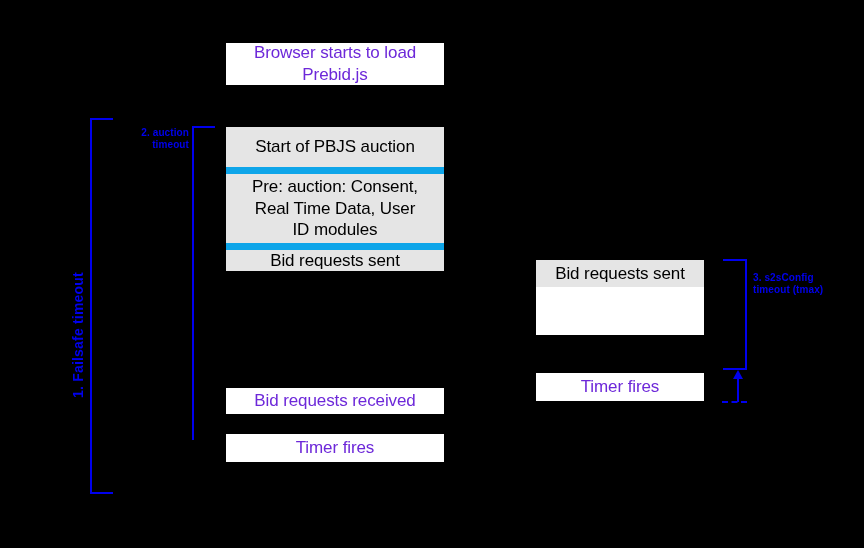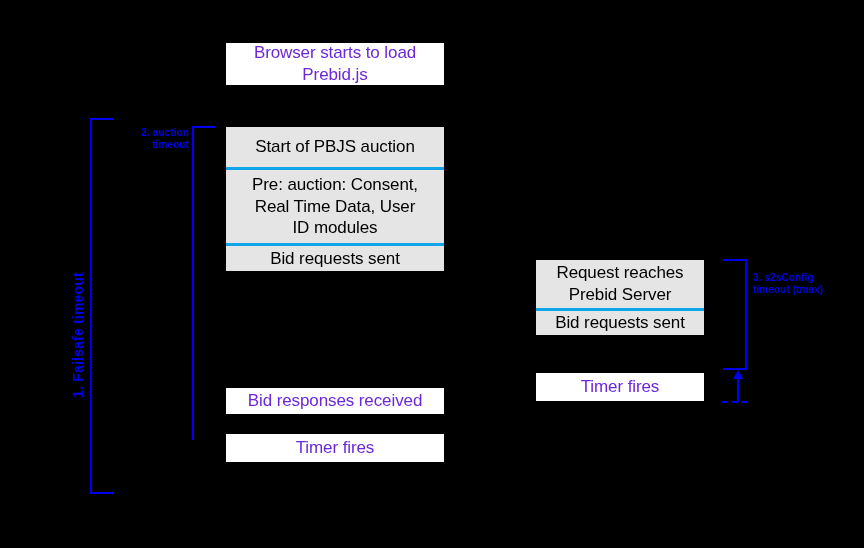--- a/index.html
+++ b/index.html
@@ -50,21 +50,21 @@
     align-items: center;
     justify-content: center;
     text-align: center;
     font-size: 17px;
     line-height: 1.28;
     letter-spacing: -0.1px;
     white-space: pre-line;
     box-sizing: border-box;
   }
   .group .cell + .cell {
-    border-top: 3px solid #0ea5e9;
+    border-top: 7px solid #0ea5e9;
   }
   .blue-label {
     position: absolute;
     color: #0000ee;
     font-size: 10px;
     font-weight: bold;
     line-height: 1.22;
     letter-spacing: 0.1px;
     white-space: pre-line;
   }
@@ -111,28 +111,26 @@
 Prebid.js</div>
 
   <div class="group" style="left:225px; top:126px; width:220px; height:146px;">
     <div class="cell" style="height:40px;">Start of PBJS auction</div>
     <div class="cell" style="height:76px;">Pre: auction: Consent,
 Real Time Data, User
 ID modules</div>
     <div class="cell" style="height:28px;">Bid requests sent</div>
   </div>
 
-  <div class="box" style="left:225px; top:387px; width:220px; height:28px;">Bid responses received</div>
+  <div class="box" style="left:225px; top:387px; width:220px; height:28px;">Bid requests received</div>
 
   <div class="box" style="left:225px; top:433px; width:220px; height:30px;">Timer fires</div>
 
 
   <div class="group" style="left:535px; top:259px; width:170px; height:77px;">
-    <div class="cell" style="height:48px;">Request reaches
-Prebid Server</div>
     <div class="cell" style="height:27px;">Bid requests sent</div>
   </div>
 
   <div class="box" style="left:535px; top:372px; width:170px; height:30px;">Timer fires</div>
 
   <div class="vline" style="left:90px; top:118px; height:376px;"></div>
   <div class="hline" style="left:90px; top:118px; width:23px;"></div>
   <div class="hline" style="left:90px; top:492px; width:23px;"></div>
   <div class="vlabel" style="left:70px; top:398px;">1. Failsafe timeout</div>
 

